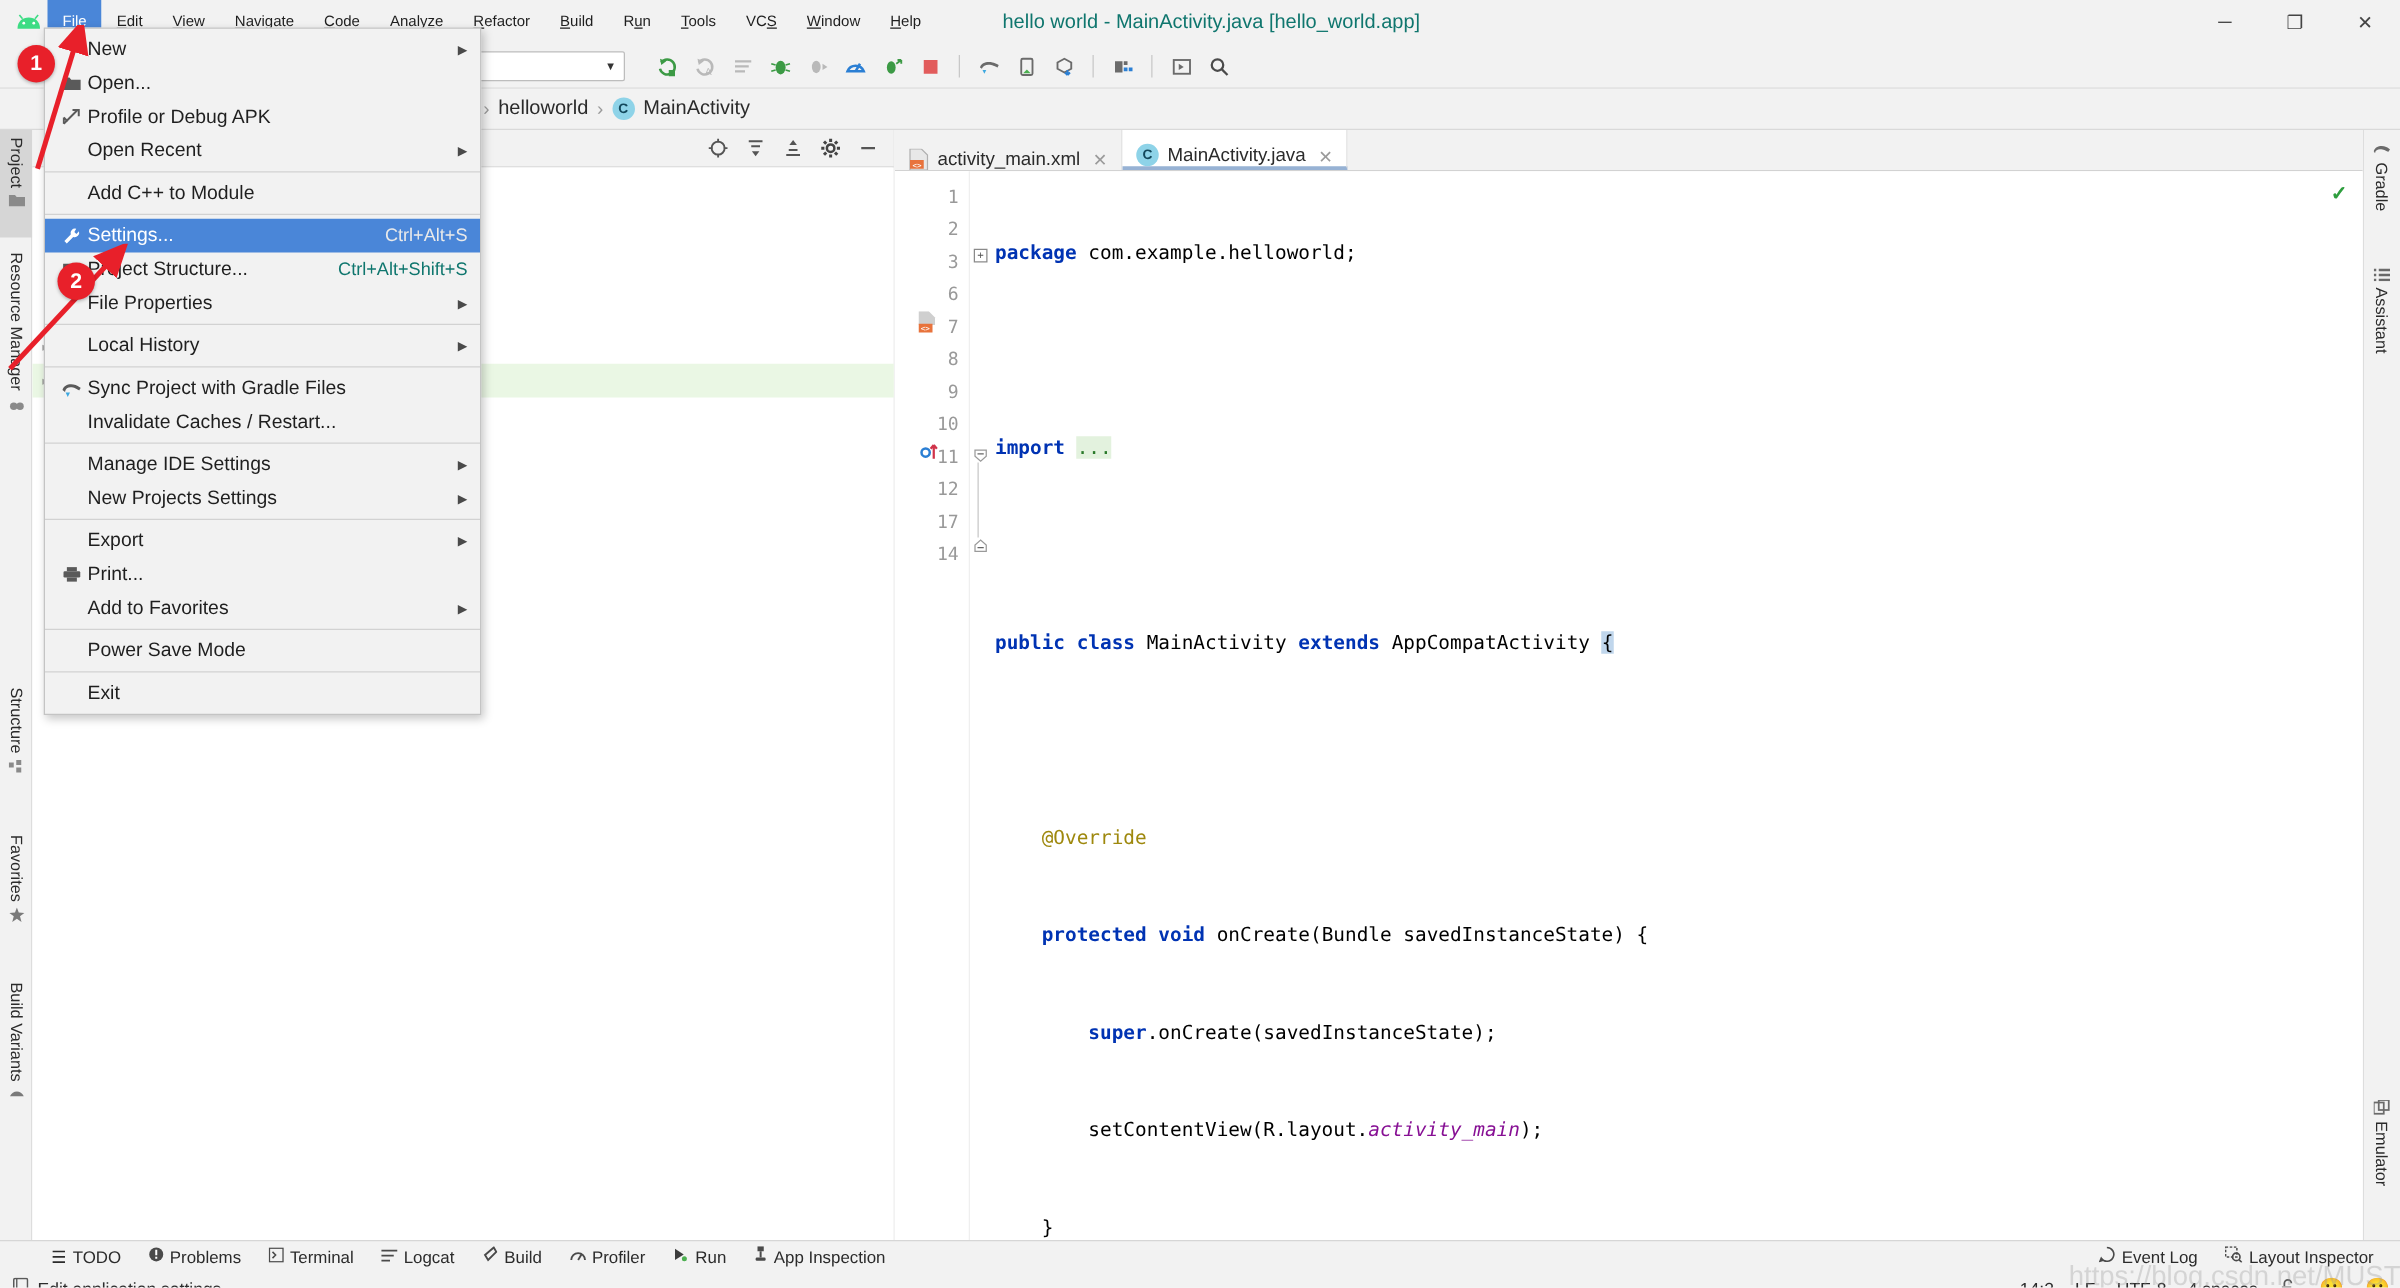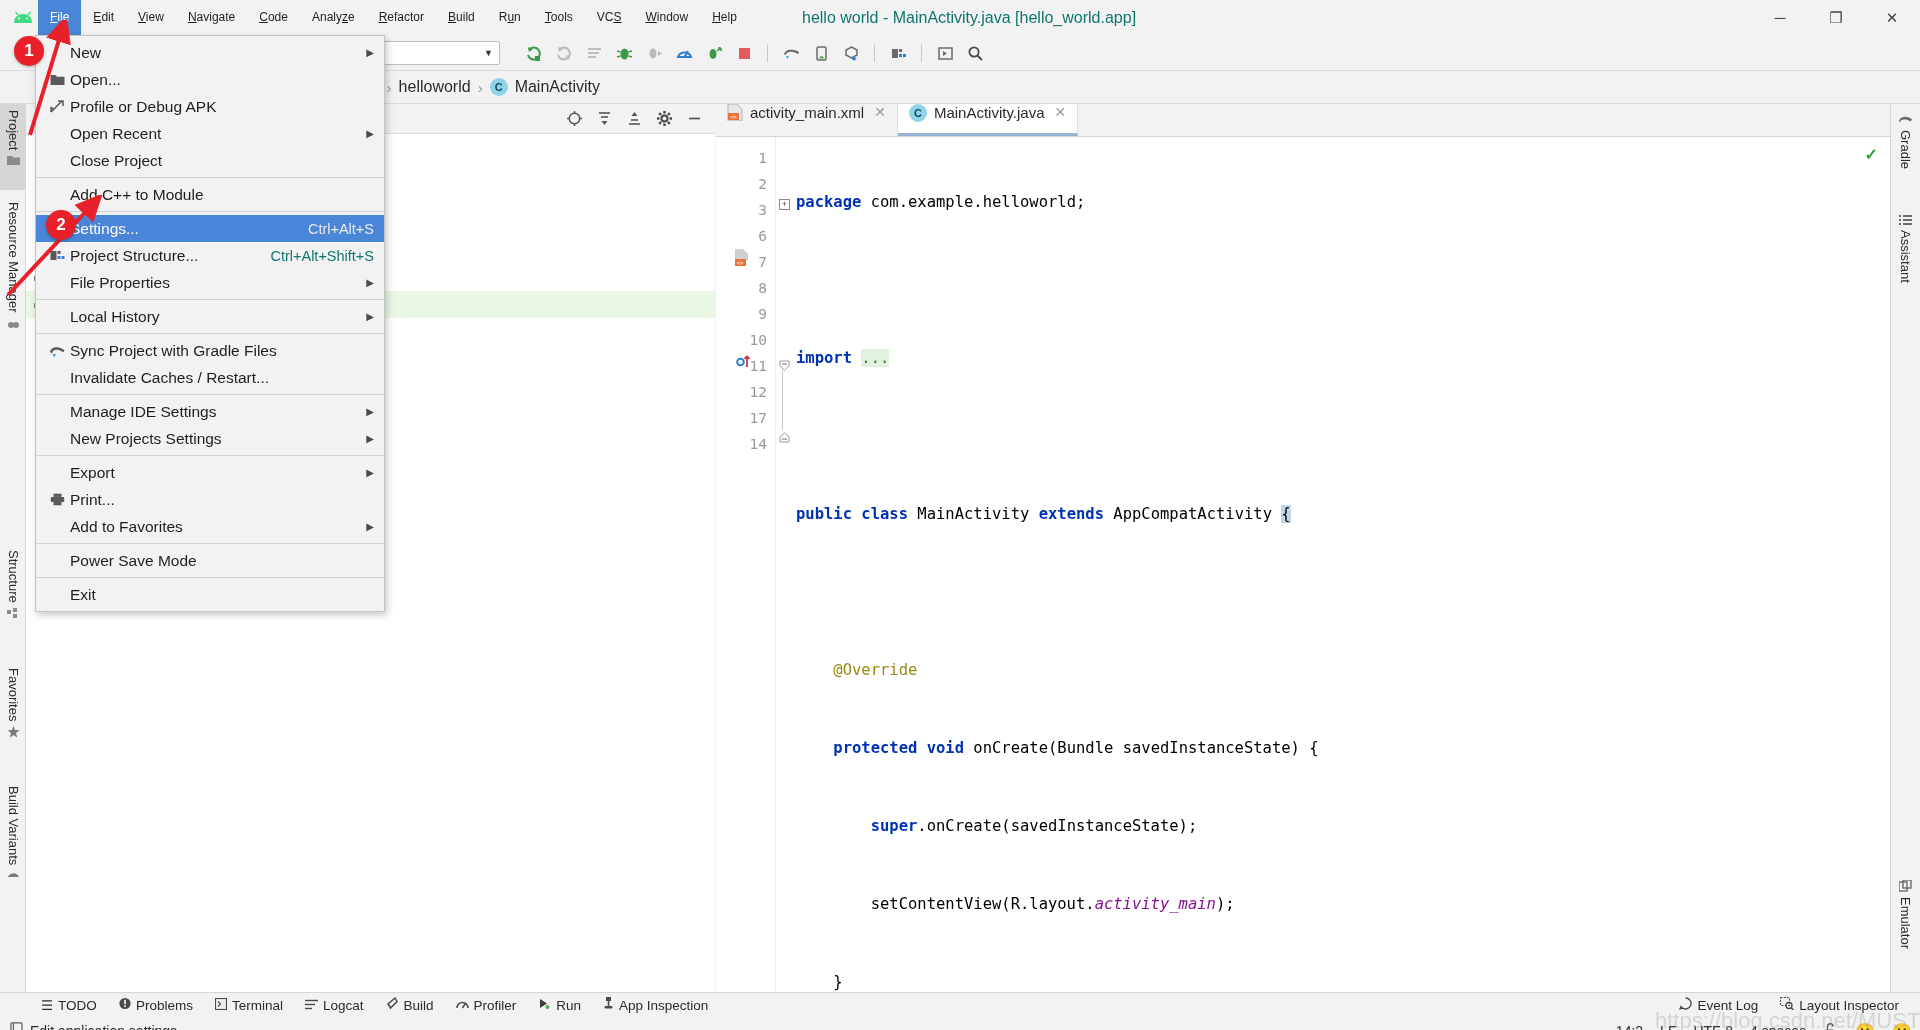--- a/index.html
+++ b/index.html
@@ -120,21 +120,21 @@
   .tree-row.green { background: #eaf7e4; }
   .arrow { color: #7a7a7a; font-size: 10px; width: 14px; }
 
   
   .editor-wrap { position: absolute; left: 716px; top: 104px; width: 1174px; height: 888px; background: #fff; }
   .tabbar {
     position: absolute; left: 0; top: 0; width: 1174px; height: 33px;
     background: #f2f2f2; border-bottom: 1px solid #d2d2d2; display: flex; align-items: stretch;
   }
   .etab {
-    display: flex; align-items: flex-start; gap: 7px; padding: 0 11px;
+    display: flex; align-items: flex-end; gap: 7px; padding: 0 11px;
     font-size: 15px; color: #2b2b2b; border-right: 1px solid #e0e0e0; white-space: nowrap;
   }
   .etab.sel { background: #fff; border-bottom: 3px solid #97b2d4; }
   .etab .x { color: #9a9a9a; font-size: 14px; margin-left: 3px; }
   .xml-ic { width: 16px; height: 17px; position: relative; }
 
   .code-area { position: absolute; left: 0; top: 33px; width: 1174px; height: 855px; background: #fff; }
   .gutter {
     position: absolute; left: 0; top: 0; width: 60px; height: 855px;
     background: #fff; border-right: 1px solid #efefef;
@@ -173,21 +173,21 @@
   .statusbar {
     position: absolute; left: 0; top: 1017px; width: 1920px; height: 28px;
     background: #f2f2f2; display: flex; align-items: center;
     font-size: 14px; color: #2b2b2b;
   }
   .sb-left { display: flex; align-items: center; gap: 7px; padding-left: 10px; }
   .sb-right { position: absolute; right: 8px; display: flex; align-items: center; gap: 17px; }
 
   
   .dropdown {
-    position: absolute; left: 35px; top: 35px; width: 350px;
+    position: absolute; left: 35px; top: 22px; width: 350px;
     background: #f2f2f2; border: 1px solid #c4c4c4;
     box-shadow: 2px 3px 7px rgba(0,0,0,0.22); z-index: 50; padding: 3px 0;
   }
   .mrow {
     position: relative; display: flex; align-items: center; height: 27px;
     padding: 0 10px 0 8px; font-size: 15.5px; color: #1f1f1f; white-space: nowrap;
   }
   .mrow.sel { background: #4a86d8; color: #fff; }
   .mrow .mic { width: 26px; display: flex; align-items: center; justify-content: center; font-size: 14px; color: #5a5a5a; }
   .mrow.sel .mic { color: #fff; }
@@ -730,24 +730,20 @@
             <path d="M8 1 h5 v5" stroke="#5a5a5a" stroke-width="1.6" fill="none"></path>
           </svg>
       </span>
       <span class="mlabel">Profile or Debug APK</span>
     </div>
     <div class="mrow">
       <span class="mic"></span>
       <span class="mlabel">Open Recent</span>
       <span class="msub">▶</span>
     </div>
-    <div class="mrow">
-      <span class="mic"></span>
-      <span class="mlabel">Close Project</span>
-    </div>
 
     <div class="msep"></div>
 
     <div class="mrow">
       <span class="mic"></span>
       <span class="mlabel">Add C++ to Module</span>
     </div>
 
     <div class="msep"></div>
 

